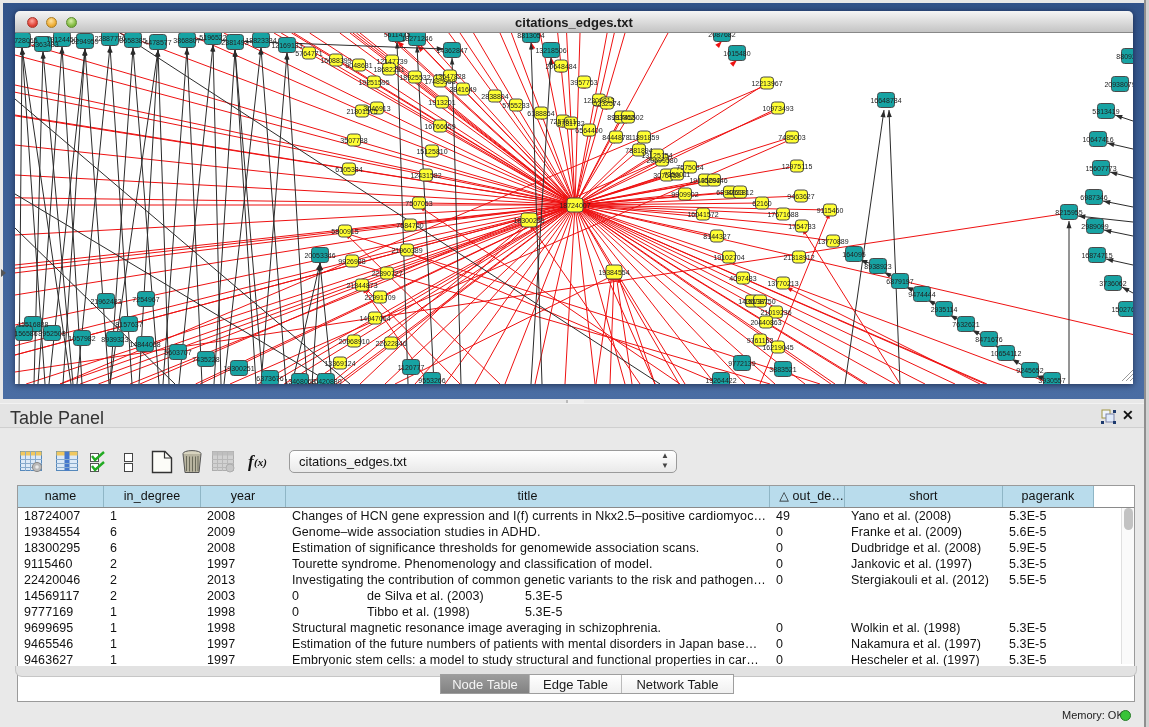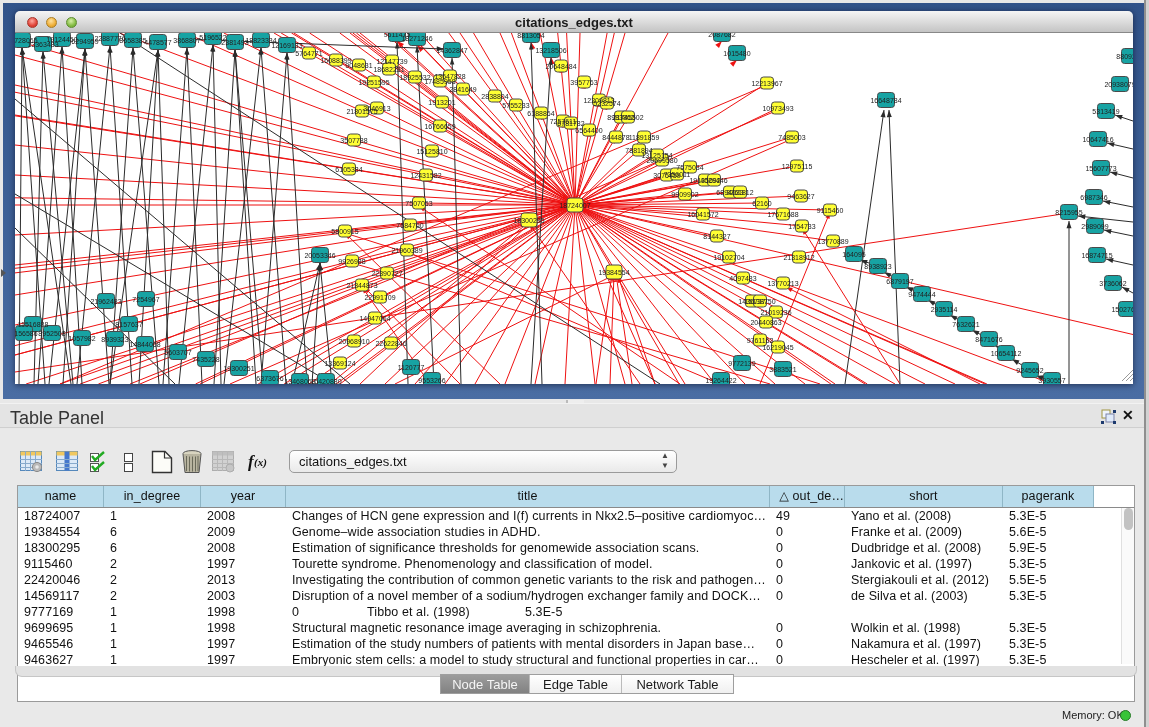--- a/index.html
+++ b/index.html
@@ -839,21 +839,20 @@
         <div class="c2">2013</div>
         <div class="c3">Investigating the contribution of common genetic variants to the risk and pathogen…</div>
         <div class="c4">0</div>
         <div class="c5">Stergiakouli et al. (2012)</div>
         <div class="c6">5.5E-5</div>
       </div>
 <div class="tr">
         <div class="c0">14569117</div>
         <div class="c1">2</div>
         <div class="c2">2003</div>
-        <div class="c3">Disruption of a novel member of a sodium/hydrogen exchanger family and DOCK…</div>
         <div class="c4">0</div>
         <div class="c5">de Silva et al. (2003)</div>
         <div class="c6">5.3E-5</div>
       </div>
 <div class="tr">
         <div class="c0">9777169</div>
         <div class="c1">1</div>
         <div class="c2">1998</div>
         <div class="c4">0</div>
         <div class="c5">Tibbo et al. (1998)</div>
@@ -865,21 +864,21 @@
         <div class="c2">1998</div>
         <div class="c3">Structural magnetic resonance image averaging in schizophrenia.</div>
         <div class="c4">0</div>
         <div class="c5">Wolkin et al. (1998)</div>
         <div class="c6">5.3E-5</div>
       </div>
 <div class="tr">
         <div class="c0">9465546</div>
         <div class="c1">1</div>
         <div class="c2">1997</div>
-        <div class="c3">Estimation of the study numbers of patients with mental disorders in Japan base…</div>
+        <div class="c3">Estimation of the future numbers of patients with mental disorders in Japan base…</div>
         <div class="c4">0</div>
         <div class="c5">Nakamura et al. (1997)</div>
         <div class="c6">5.3E-5</div>
       </div>
 <div class="tr">
         <div class="c0">9463627</div>
         <div class="c1">1</div>
         <div class="c2">1997</div>
         <div class="c3">Embryonic stem cells: a model to study structural and functional properties in car…</div>
         <div class="c4">0</div>

